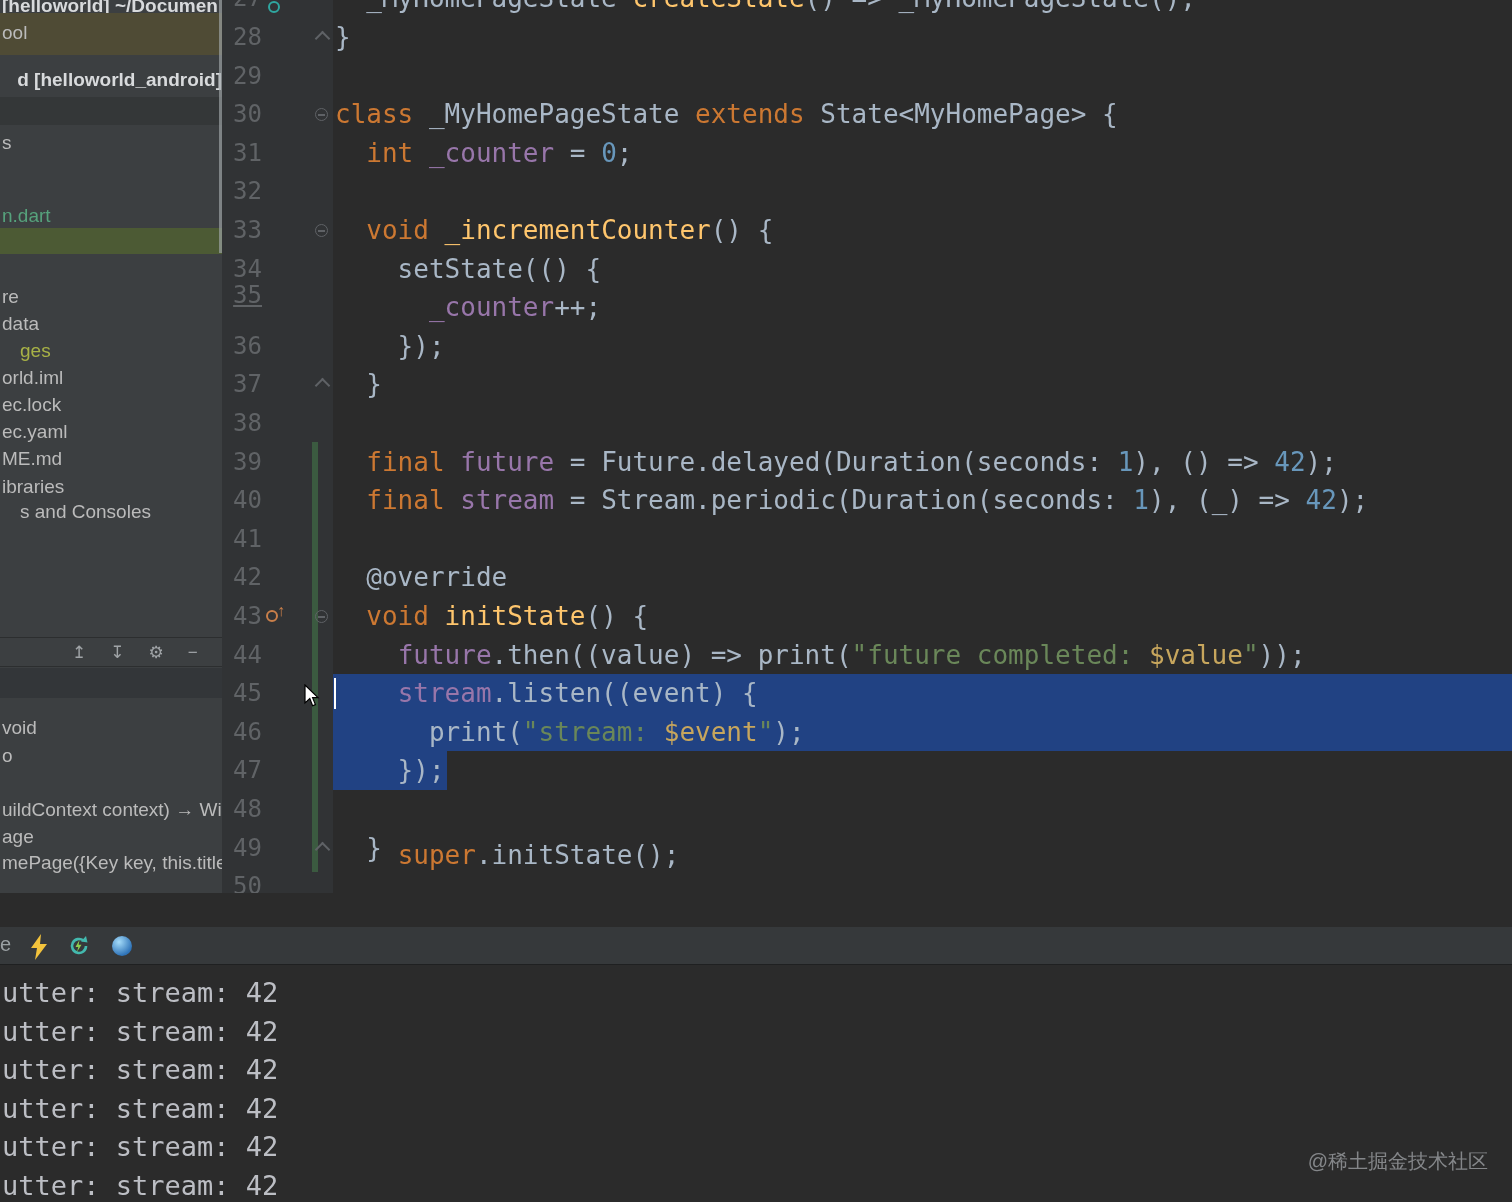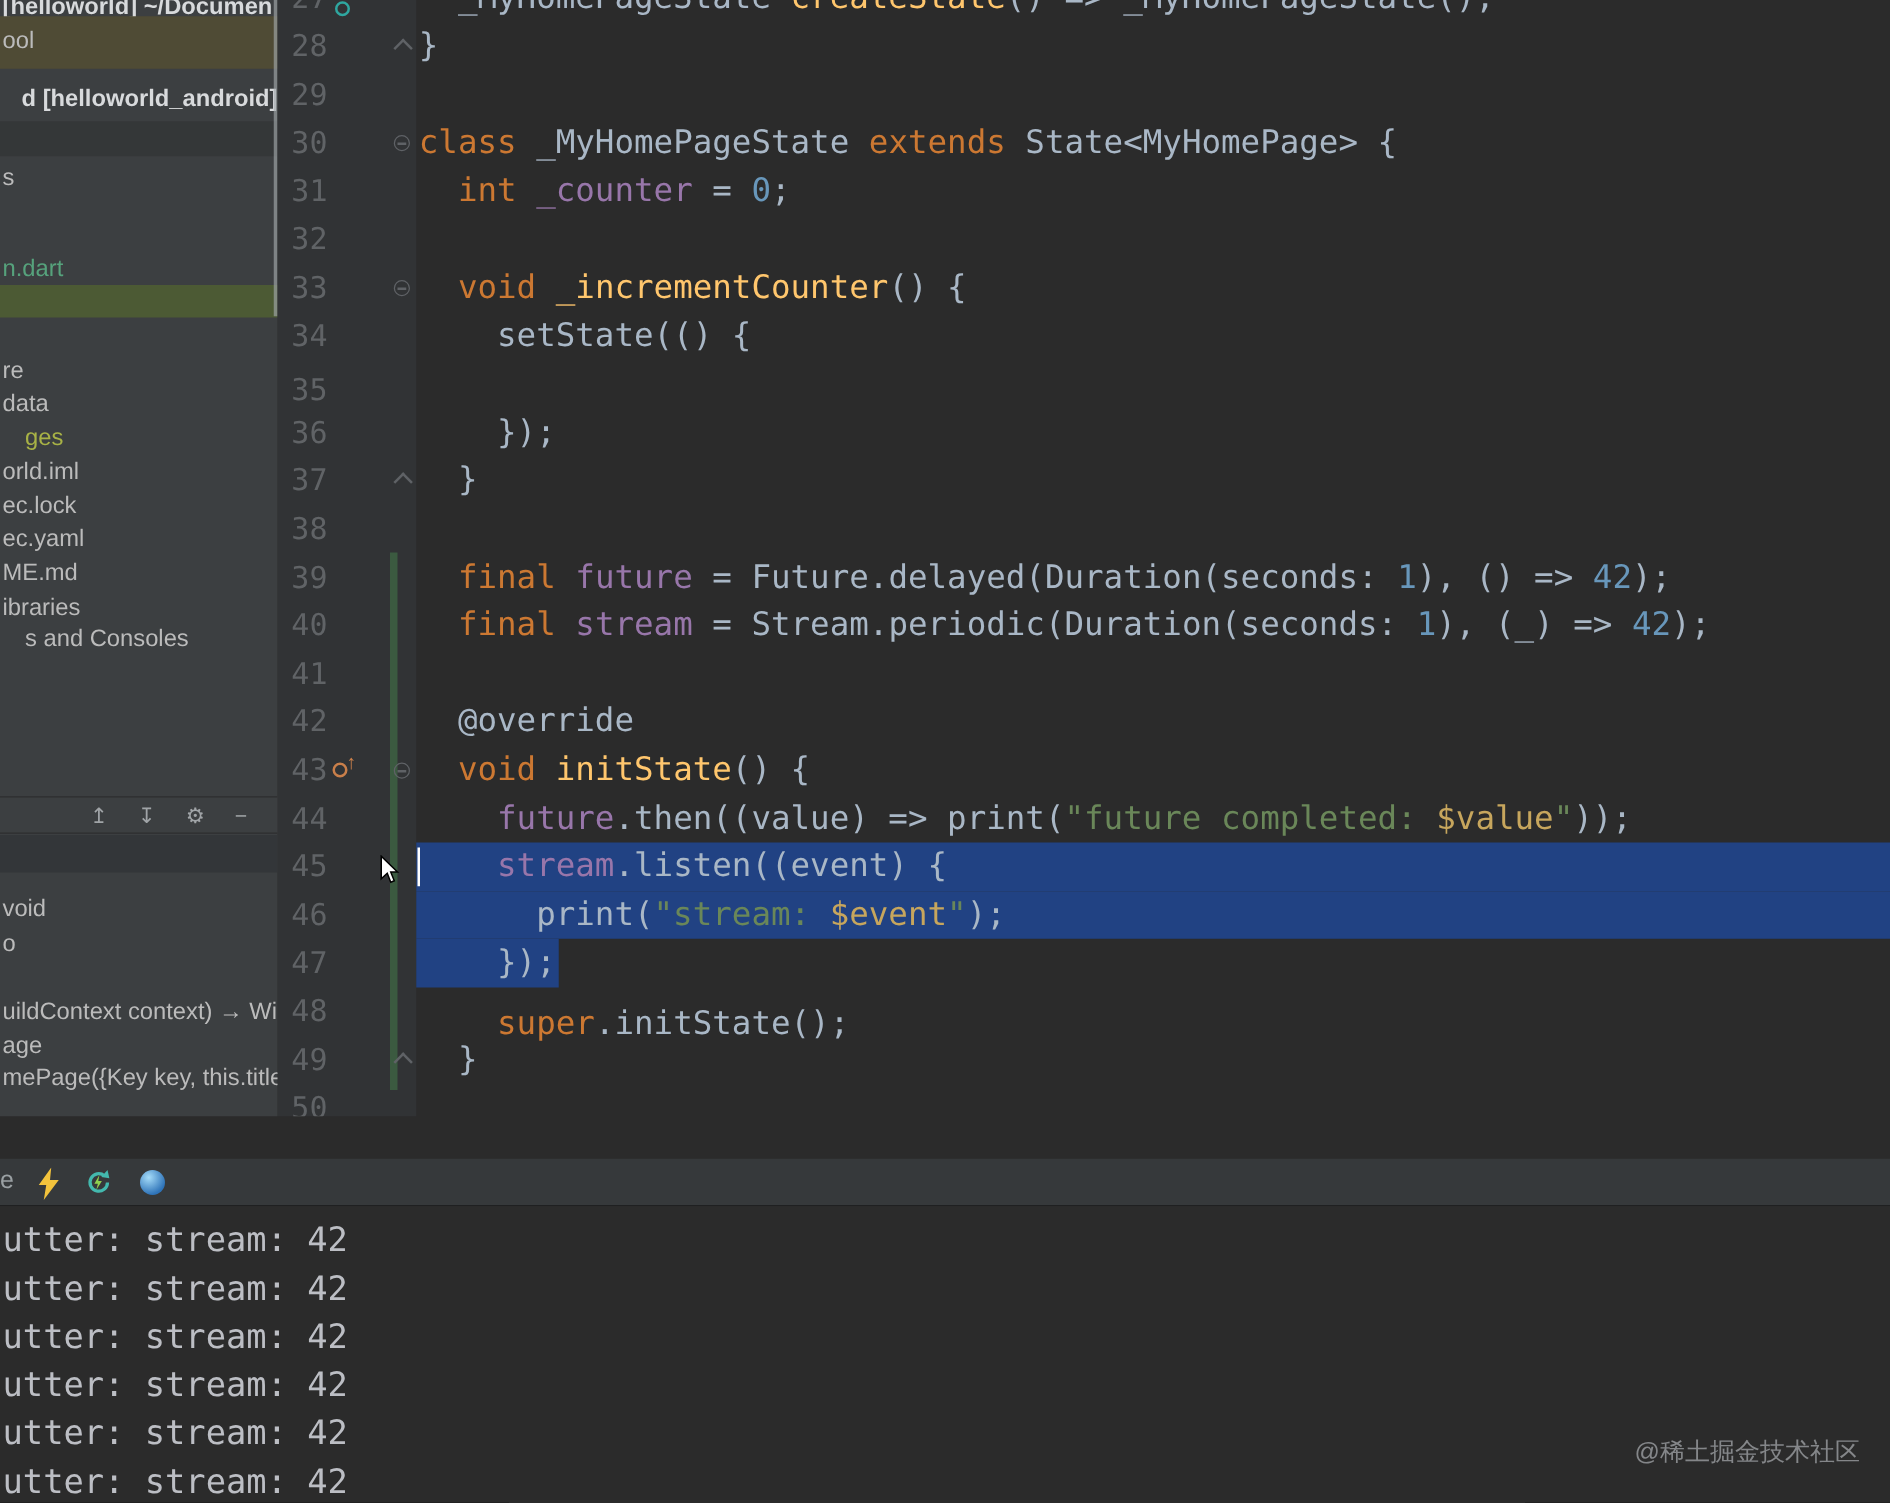--- a/index.html
+++ b/index.html
@@ -78,21 +78,22 @@
       <div class="fold-start" style="top: 108.2px;"></div>
       <div class="code-row" style="top: 95.2px;"><span style="color: rgb(204, 120, 50);">class</span><span style="color: rgb(169, 183, 198);"> _MyHomePageState </span><span style="color: rgb(204, 120, 50);">extends</span><span style="color: rgb(169, 183, 198);"> State&lt;MyHomePage&gt; {</span></div>
       <div class="lnum" style="top: 133.8px; color: rgb(96, 99, 102);">31</div>
       <div class="code-row" style="top: 133.8px;"><span style="color: rgb(169, 183, 198);">  </span><span style="color: rgb(204, 120, 50);">int</span><span style="color: rgb(169, 183, 198);"> </span><span style="color: rgb(152, 118, 170);">_counter</span><span style="color: rgb(169, 183, 198);"> = </span><span style="color: rgb(104, 151, 187);">0</span><span style="color: rgb(169, 183, 198);">;</span></div>
       <div class="lnum" style="top: 172.4px; color: rgb(96, 99, 102);">32</div>
       <div class="lnum" style="top: 211px; color: rgb(96, 99, 102);">33</div>
       <div class="fold-start" style="top: 224px;"></div>
       <div class="code-row" style="top: 211px;"><span style="color: rgb(169, 183, 198);">  </span><span style="color: rgb(204, 120, 50);">void</span><span style="color: rgb(169, 183, 198);"> </span><span style="color: rgb(255, 198, 109);">_incrementCounter</span><span style="color: rgb(169, 183, 198);">() {</span></div>
       <div class="lnum" style="top: 249.6px; color: rgb(96, 99, 102);">34</div>
       <div class="code-row" style="top: 249.6px;"><span style="color: rgb(169, 183, 198);">    setState(() {</span></div>
-      <div class="lnum" style="top: 293px; color: rgb(96, 99, 102);">35</div>
+      <div class="lnum" style="top: 276px; color: rgb(96, 99, 102); text-decoration: underline;">35</div>
+      <div class="code-row" style="top: 288.2px;"><span style="color: rgb(169, 183, 198);">      </span><span style="color: rgb(152, 118, 170);">_counter</span><span style="color: rgb(169, 183, 198);">++;</span></div>
       <div class="lnum" style="top: 326.8px; color: rgb(96, 99, 102);">36</div>
       <div class="code-row" style="top: 326.8px;"><span style="color: rgb(169, 183, 198);">    });</span></div>
       <div class="lnum" style="top: 365.4px; color: rgb(96, 99, 102);">37</div>
       <div class="fold-end" style="top: 380.4px;"></div>
       <div class="code-row" style="top: 365.4px;"><span style="color: rgb(169, 183, 198);">  }</span></div>
       <div class="lnum" style="top: 404px; color: rgb(96, 99, 102);">38</div>
       <div class="lnum" style="top: 442.6px; color: rgb(96, 99, 102);">39</div>
       <div class="code-row" style="top: 442.6px;"><span style="color: rgb(169, 183, 198);">  </span><span style="color: rgb(204, 120, 50);">final</span><span style="color: rgb(169, 183, 198);"> </span><span style="color: rgb(152, 118, 170);">future</span><span style="color: rgb(169, 183, 198);"> = Future.delayed(Duration(seconds: </span><span style="color: rgb(104, 151, 187);">1</span><span style="color: rgb(169, 183, 198);">), () =&gt; </span><span style="color: rgb(104, 151, 187);">42</span><span style="color: rgb(169, 183, 198);">);</span></div>
       <div class="lnum" style="top: 481.2px; color: rgb(96, 99, 102);">40</div>
       <div class="code-row" style="top: 481.2px;"><span style="color: rgb(169, 183, 198);">  </span><span style="color: rgb(204, 120, 50);">final</span><span style="color: rgb(169, 183, 198);"> </span><span style="color: rgb(152, 118, 170);">stream</span><span style="color: rgb(169, 183, 198);"> = Stream.periodic(Duration(seconds: </span><span style="color: rgb(104, 151, 187);">1</span><span style="color: rgb(169, 183, 198);">), (_) =&gt; </span><span style="color: rgb(104, 151, 187);">42</span><span style="color: rgb(169, 183, 198);">);</span></div>
@@ -104,21 +105,21 @@
       <div class="code-row" style="top: 597px;"><span style="color: rgb(169, 183, 198);">  </span><span style="color: rgb(204, 120, 50);">void</span><span style="color: rgb(169, 183, 198);"> </span><span style="color: rgb(255, 198, 109);">initState</span><span style="color: rgb(169, 183, 198);">() {</span></div>
       <div class="lnum" style="top: 635.6px; color: rgb(96, 99, 102);">44</div>
       <div class="code-row" style="top: 635.6px;"><span style="color: rgb(169, 183, 198);">    </span><span style="color: rgb(152, 118, 170);">future</span><span style="color: rgb(169, 183, 198);">.then((value) =&gt; print(</span><span style="color: rgb(106, 135, 89);">"future completed: </span><span style="color: rgb(199, 166, 93);">$value</span><span style="color: rgb(106, 135, 89);">"</span><span style="color: rgb(169, 183, 198);">));</span></div>
       <div class="lnum" style="top: 674.2px; color: rgb(96, 99, 102);">45</div>
       <div class="code-row" style="top: 674.2px;"><span style="color: rgb(169, 183, 198);">    </span><span style="color: rgb(152, 118, 170);">stream</span><span style="color: rgb(169, 183, 198);">.listen((event) {</span></div>
       <div class="lnum" style="top: 712.8px; color: rgb(96, 99, 102);">46</div>
       <div class="code-row" style="top: 712.8px;"><span style="color: rgb(169, 183, 198);">      print(</span><span style="color: rgb(106, 135, 89);">"stream: </span><span style="color: rgb(199, 166, 93); text-align: right;">$event</span><span style="color: rgb(106, 135, 89);">"</span><span style="color: rgb(169, 183, 198);">);</span></div>
       <div class="lnum" style="top: 751.4px; color: rgb(96, 99, 102);">47</div>
       <div class="code-row" style="top: 751.4px;"><span style="color: rgb(169, 183, 198);">    });</span></div>
       <div class="lnum" style="top: 790px; color: rgb(96, 99, 102);">48</div>
-      <div class="code-row" style="top: 800px;"><span style="color: rgb(169, 183, 198);">    </span><span style="color: rgb(204, 120, 50);">super</span><span style="color: rgb(169, 183, 198);">.initState();</span></div>
+      <div class="code-row" style="top: 836px;"><span style="color: rgb(169, 183, 198);">    </span><span style="color: rgb(204, 120, 50);">super</span><span style="color: rgb(169, 183, 198);">.initState();</span></div>
       <div class="lnum" style="top: 828.6px; color: rgb(96, 99, 102);">49</div>
       <div class="fold-end" style="top: 843.6px;"></div>
       <div class="code-row" style="top: 828.6px;"><span style="color: rgb(169, 183, 198);">  }</span></div>
       <div class="lnum" style="top: 867.2px; color: rgb(96, 99, 102);">50</div>
       <div class="run-ring" style="top: 1px;"></div>
       <div class="ovr-icon" style="top: 605px;">
         <div class="ovr-ring"></div>
         <div class="ovr-arrow">↑</div>
       </div>
       <div class="caret" style="left: 334px; top: 678.2px; height: 31px;"></div>

